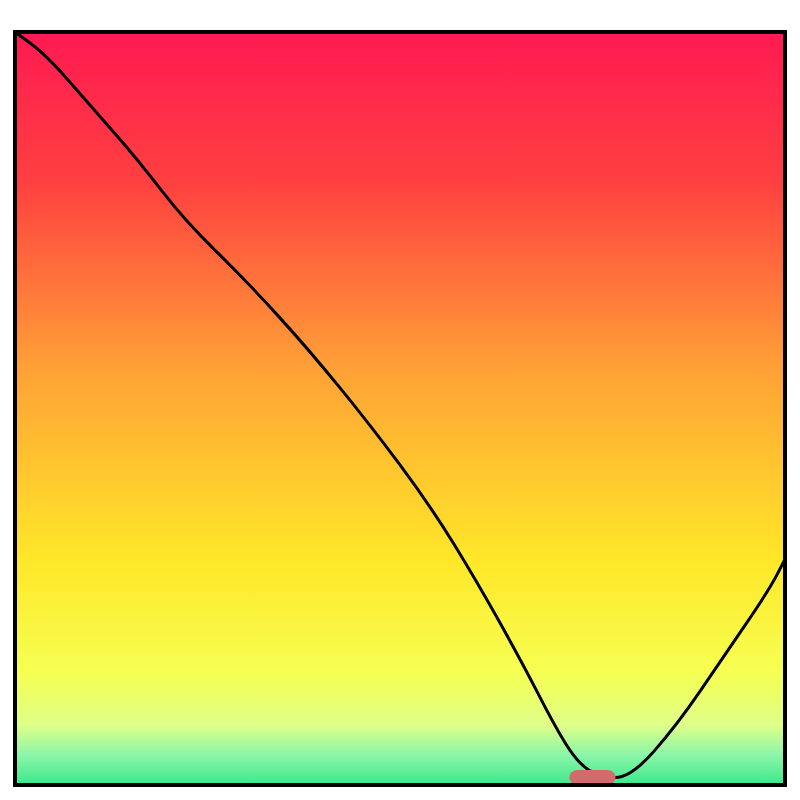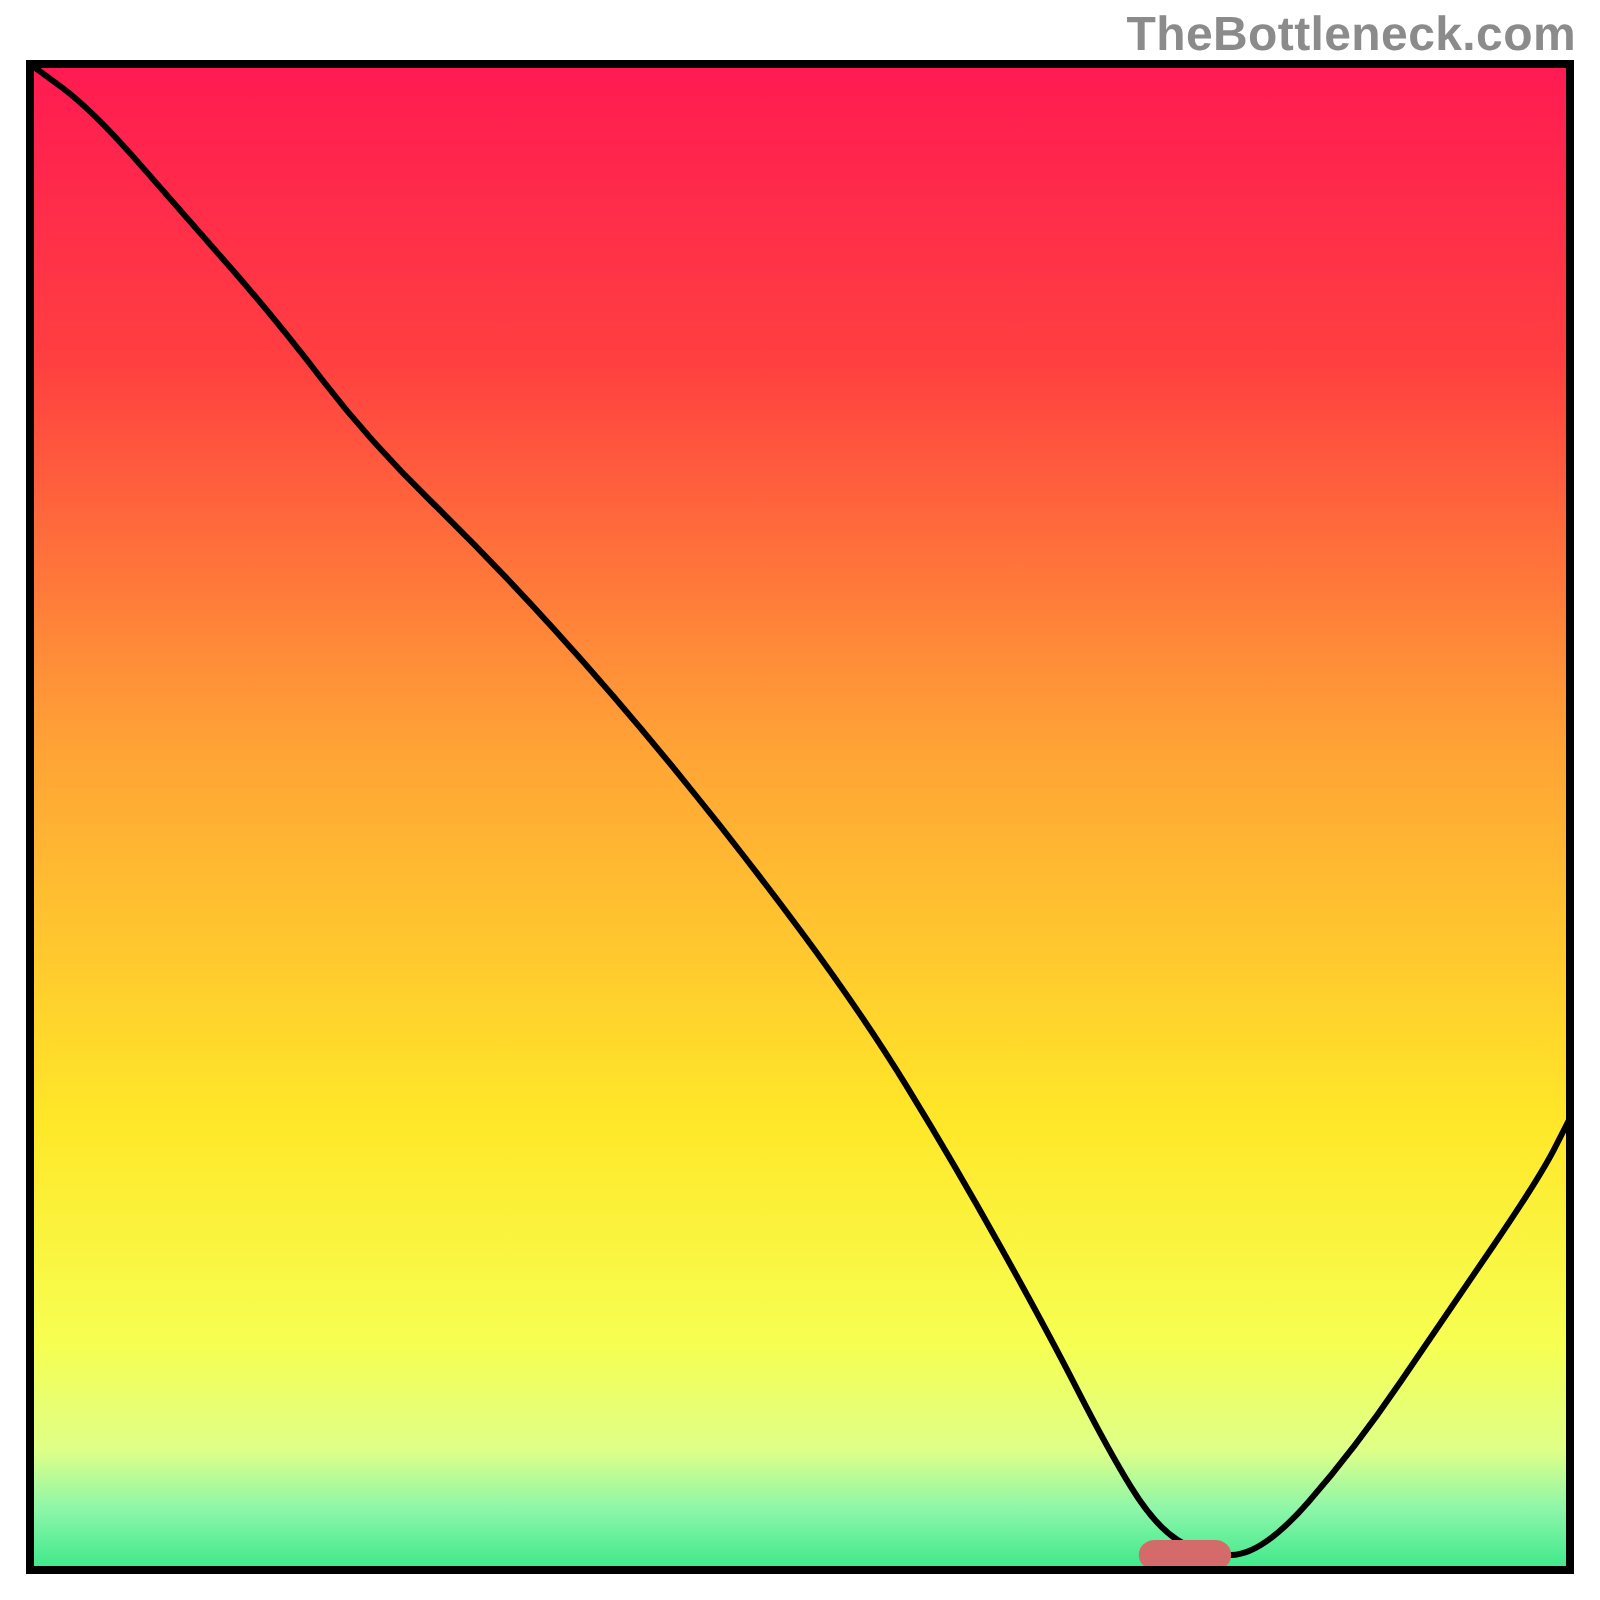--- a/index.html
+++ b/index.html
@@ -30,21 +30,20 @@
     left: 0;
     top: 0;
     width: 800px;
     height: 800px;
   }
 </style>
 </head>
 <body>
 <div class="wrap">
 
-<div class="watermark">TheBottleneck.com</div>
 
 <svg class="plot" viewBox="0 0 800 800" preserveAspectRatio="none">
   <defs>
     <linearGradient id="bg-grad" x1="0" y1="0" x2="0" y2="1">
           <stop offset="0%" stop-color="#ff1a52"></stop>
           <stop offset="20%" stop-color="#ff4040"></stop>
           <stop offset="45%" stop-color="#ffa236"></stop>
           <stop offset="70%" stop-color="#ffe728"></stop>
           <stop offset="85%" stop-color="#f6ff52"></stop>
           <stop offset="92%" stop-color="#dfff88"></stop>

